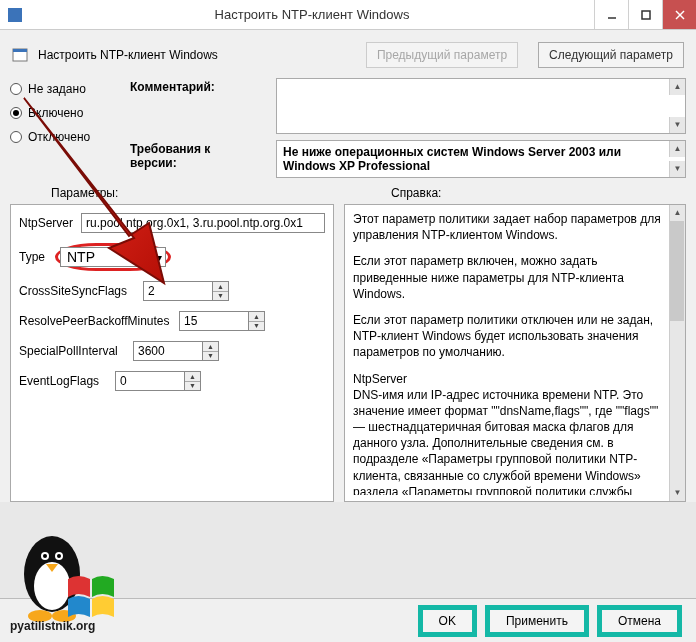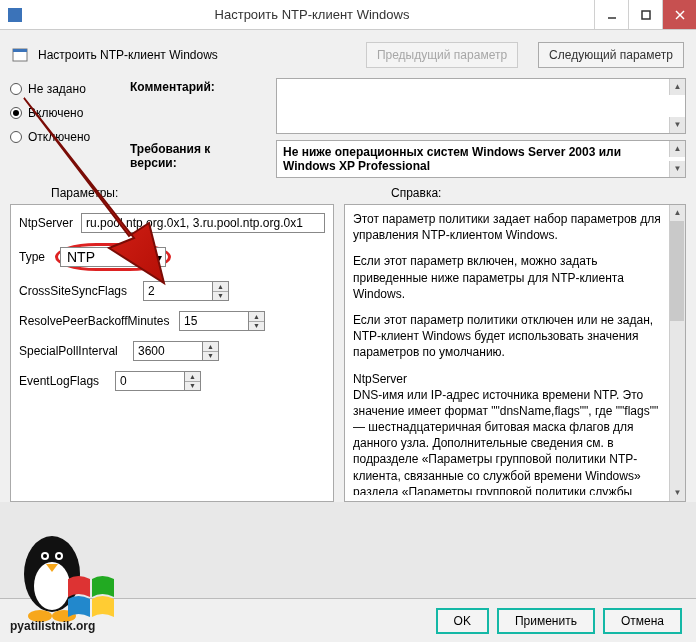--- a/index.html
+++ b/index.html
@@ -64,21 +64,21 @@
   .spinner { display:flex; }
   .spinner .num { border:1px solid #888; width:70px; height:20px; padding:2px 4px; font-size:12px; background:#fff;}
   .spinner .arrows { display:flex; flex-direction:column; border:1px solid #888; border-left:none; width:16px;}
   .spinner .arrows span { flex:1; display:flex; align-items:center; justify-content:center; font-size:7px; color:#444; background:#eee; }
   .spinner .arrows span:first-child { border-bottom:1px solid #aaa;}
 
   .param-block { margin-bottom: 6px; }
   .stack-label { font-size:12px; margin-bottom: 2px; display:block; }
 
   .bottom-bar { position:absolute; bottom:0; left:0; right:0; height: 44px; border-top:1px solid #bbb; background:#f0f0f0; display:flex; align-items:center; justify-content:flex-end; gap:8px; padding: 0 14px;}
-  .bbtn { border:2px solid #14b8a6; background:#f4f4f4; font-size:12px; padding: 4px 16px; }
+  .bbtn { border:5px solid #14b8a6; background:#f4f4f4; font-size:12px; padding: 4px 16px; }
 
   
   .big-arrow { position:absolute; left: 14px; top: 88px; width: 160px; height: 200px; pointer-events:none; z-index:5;}
 
   
   .watermark { position:absolute; left:6px; bottom:8px; width:120px; height:110px; z-index:6; pointer-events:none;}
 
   p { margin: 0 0 10px 0;}
 </style>
 </head>

